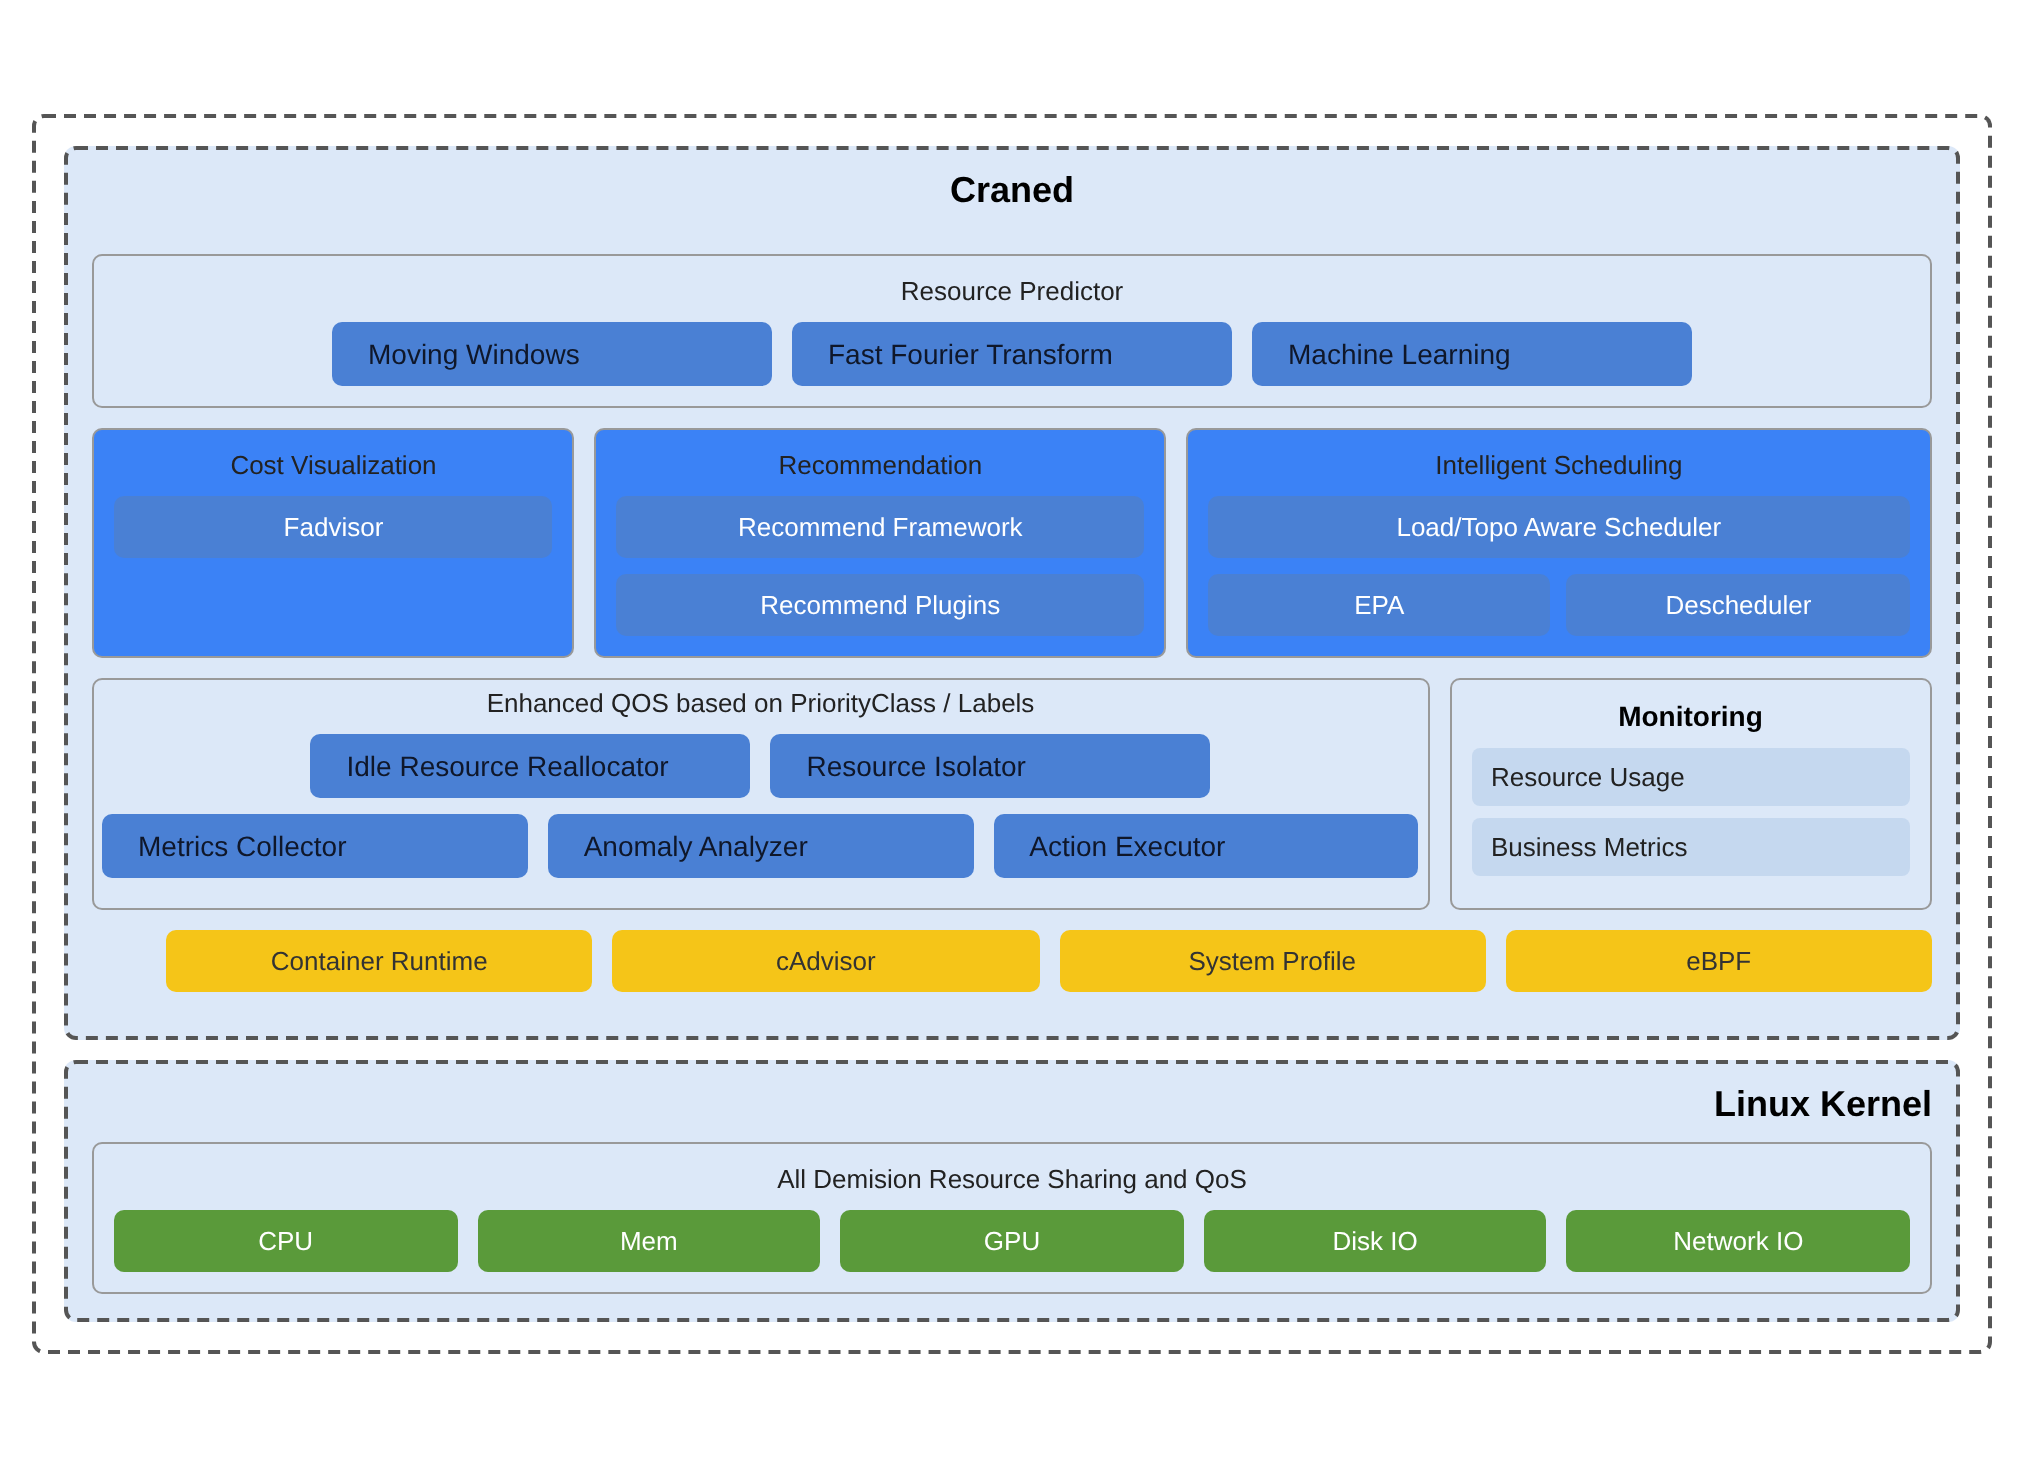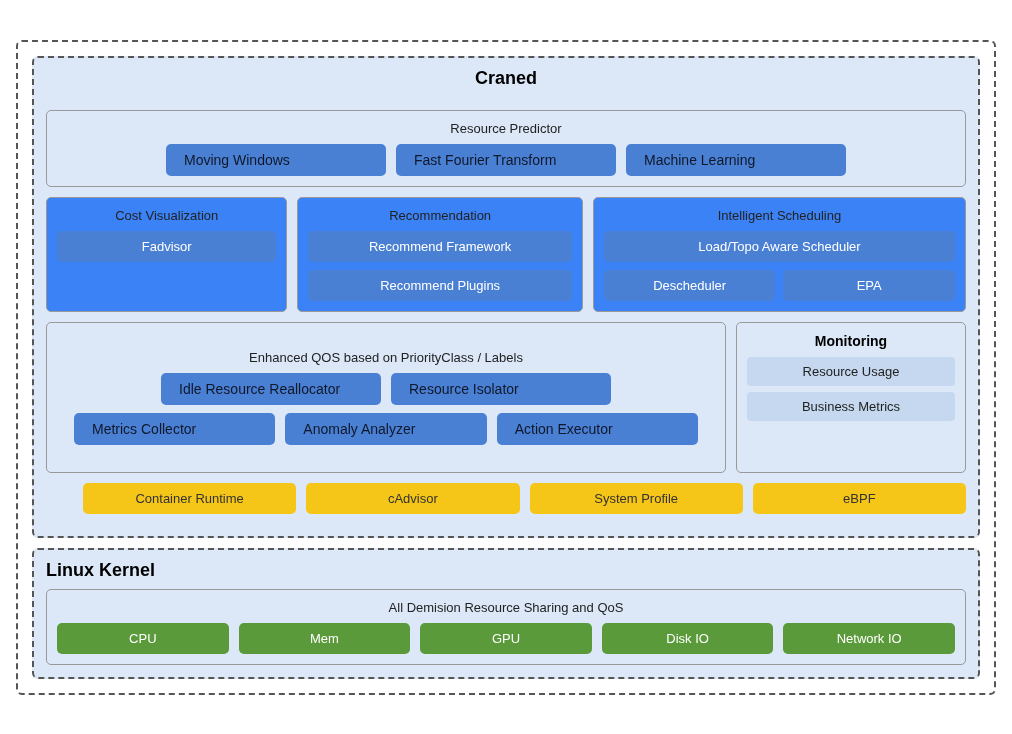--- a/index.html
+++ b/index.html
@@ -118,21 +118,21 @@
     
     .qos-monitoring-row {
       display: flex;
       gap: 10px;
       margin-bottom: 10px;
     }
 
     .qos-box {
       border: 1.5px solid #999;
       border-radius: 5px;
-      padding: 27px;
+      padding: 4px;
       background: #dce8f8;
       flex: 3;
     }
 
     .monitoring-box {
       border: 1.5px solid #999;
       border-radius: 5px;
       padding: 10px;
       background: #dce8f8;
       flex: 1;
@@ -145,21 +145,20 @@
       text-align: center;
       margin-bottom: 8px;
       color: #000;
     }
 
     .monitoring-item {
       background: #c5d8ef;
       border-radius: 4px;
       padding: 7px 10px;
       font-size: 13px;
-      text-align: center;
       margin-bottom: 6px;
       color: #222;
     }
 
     
     .yellow-row {
       display: flex;
       gap: 10px;
       margin-bottom: 10px;
       padding-left: 37px;
@@ -178,21 +177,21 @@
 
     
     .linux-box {
       border: 2px dashed #555;
       border-radius: 6px;
       padding: 10px 12px 12px;
       background: #dce8f8;
     }
 
     .linux-title {
-      text-align: left;
+      text-align: right;
       font-weight: bold;
       font-size: 18px;
       margin-bottom: 8px;
       color: #000;
     }
 
     .linux-inner {
       border: 1.5px solid #999;
       border-radius: 5px;
       padding: 10px;
@@ -248,22 +247,22 @@
           <div class="blue-btn-full">Recommend Framework</div>
           <div class="blue-btn-full">Recommend Plugins</div>
         </div>
       </div>
 
       <div class="sub-box" style="flex:1.6;">
         <div class="sub-box-title">Intelligent Scheduling</div>
         <div class="sub-box-centered">
           <div class="blue-btn-full">Load/Topo Aware Scheduler</div>
           <div class="two-btn-row">
+            <div class="blue-btn-full">EPA</div>
             <div class="blue-btn-full">Descheduler</div>
-            <div class="blue-btn-full">EPA</div>
           </div>
         </div>
       </div>
 
     </div>
 
     <div class="qos-monitoring-row">
 
       <div class="qos-box">
         <div class="section-label">Enhanced QOS based on PriorityClass / Labels</div>

